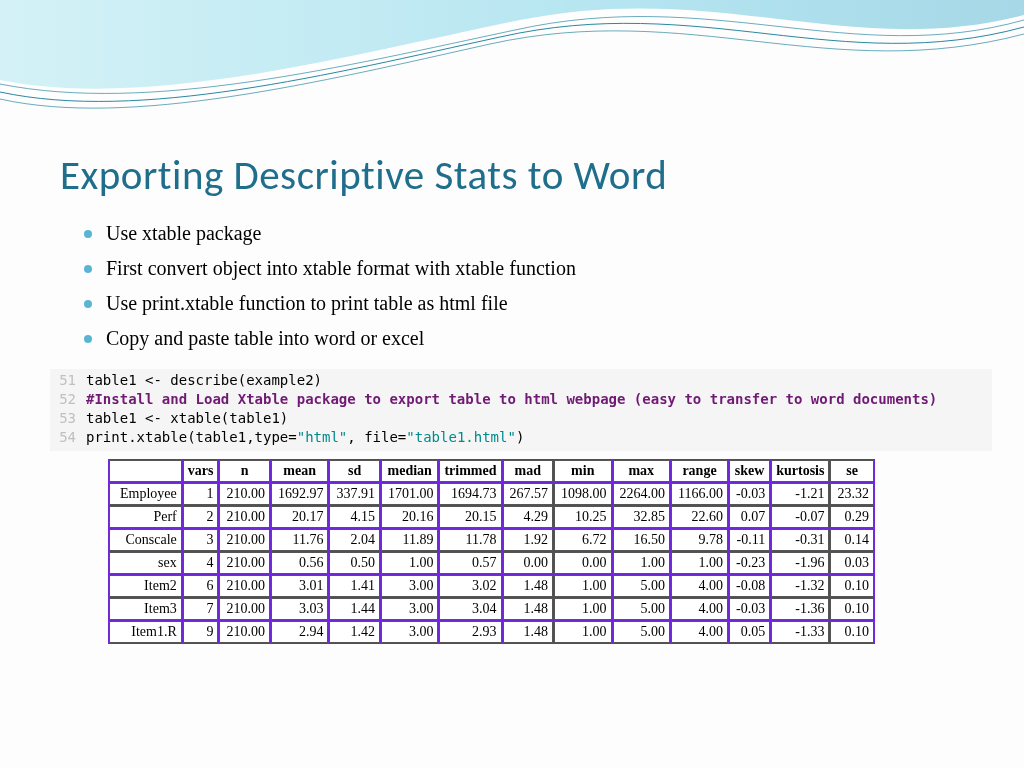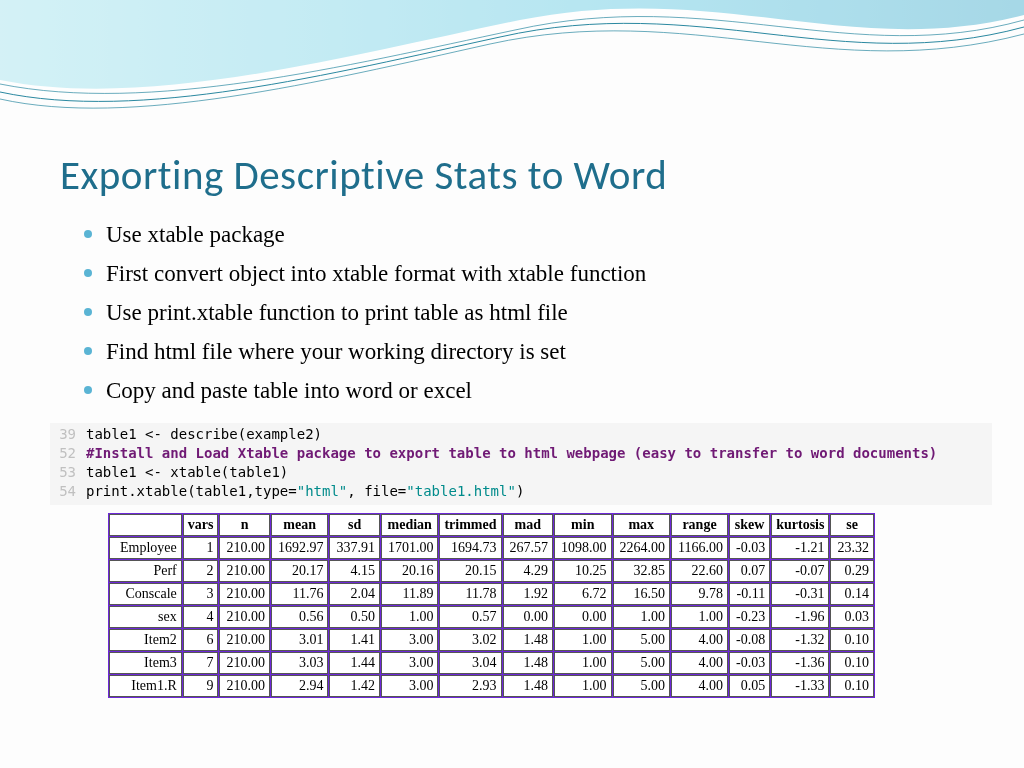--- a/index.html
+++ b/index.html
@@ -32,21 +32,21 @@
     margin-bottom: 20px;
     letter-spacing: 0.5px;
   }
   ul {
     list-style: none;
     margin-left: 24px;
     margin-bottom: 18px;
   }
   ul li {
     position: relative;
-    font-size: 23px;
+    font-size: 20px;
     color: #000;
     font-family: 'Constantia', Georgia, serif;
     padding-left: 22px;
     margin-bottom: 9px;
     line-height: 1.3;
   }
   ul li::before {
     content: '';
     position: absolute;
     left: 0;
@@ -118,25 +118,24 @@
   <path d="M0,99 C130,128 320,82 490,44 C690,0 830,85 1024,34" fill="none" stroke="#2a88a0" stroke-width="0.7"></path>
 </svg>
 
 <div class="content">
   <h1>Exporting Descriptive Stats to Word</h1>
 
   <ul>
     <li>Use xtable package</li>
     <li>First convert object into xtable format with xtable function</li>
     <li>Use print.xtable function to print table as html file</li>
-    <li>Find html file where your working directory is set</li>
     <li>Copy and paste table into word or excel</li>
   </ul>
 
-  <div class="code-block"><span class="ln">39</span><span class="c-black">table1 &lt;- describe(example2)</span>
+  <div class="code-block"><span class="ln">51</span><span class="c-black">table1 &lt;- describe(example2)</span>
 <span class="ln">52</span><span class="c-comment">#Install and Load Xtable package to export table to html webpage (easy to transfer to word documents)</span>
 <span class="ln">53</span><span class="c-black">table1 &lt;- xtable(table1)</span>
 <span class="ln">54</span><span class="c-black">print.xtable(table1,type=</span><span class="c-str">"html"</span><span class="c-black">, file=</span><span class="c-str">"table1.html"</span><span class="c-black">)</span></div>
 
   <table class="stats">
     <thead>
       <tr>
         <th></th>
         <th>vars</th>
           <th>n</th>

